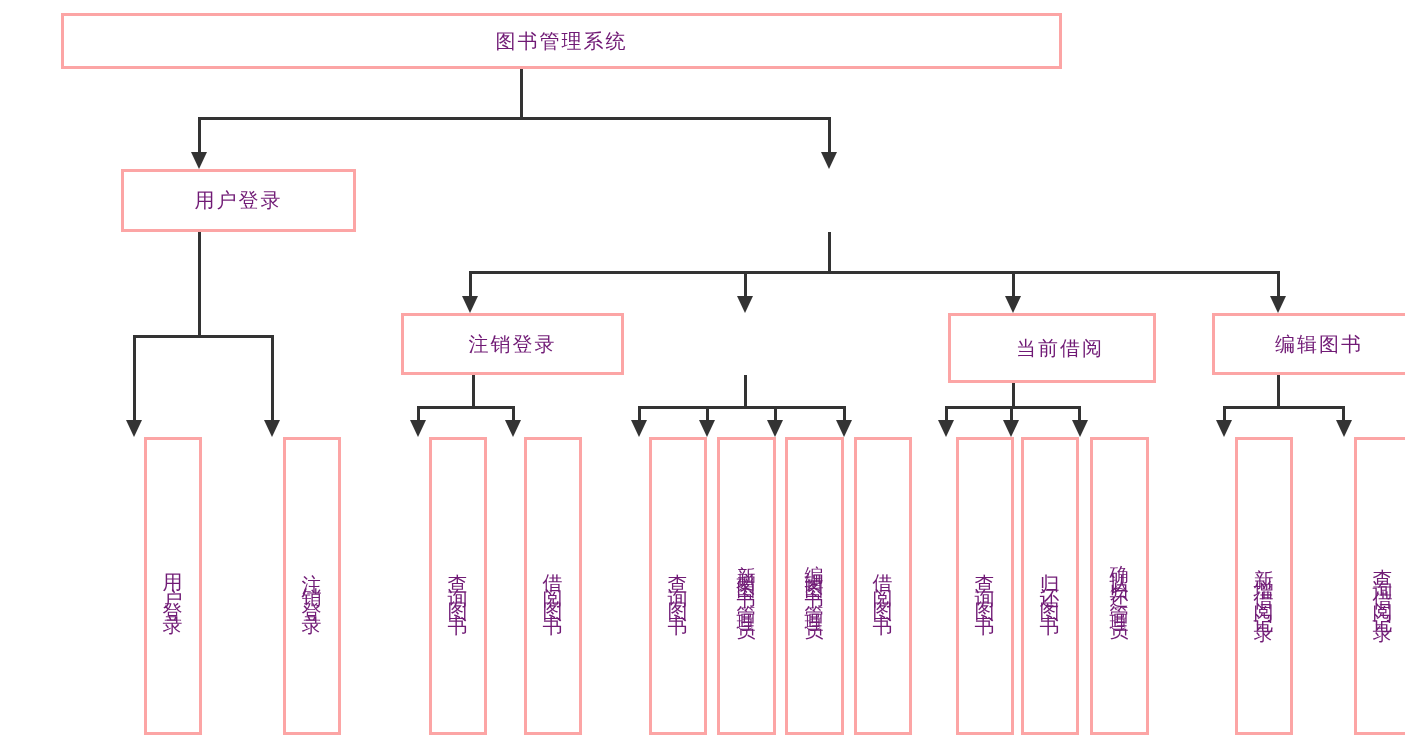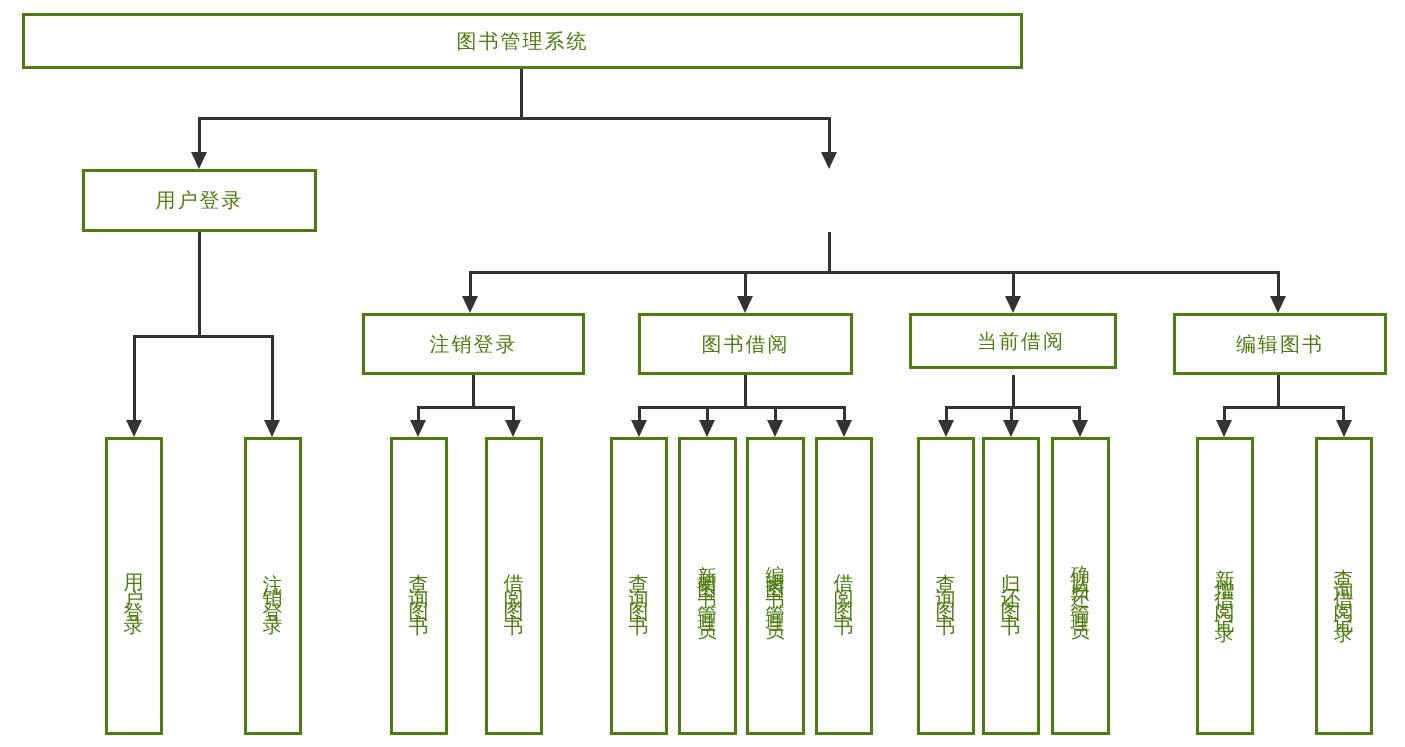--- a/index.html
+++ b/index.html
@@ -6,30 +6,31 @@
   #stage{
     position:relative;
     width:1405px;height:747px;
     background:#ffffff;
     overflow:hidden;
     font-family:"Liberation Sans","DejaVu Sans",sans-serif;
   }
   .box{
     position:absolute;
     background:#ffffff;
-    border:3px solid #4d7c0f;
+    border:3px solid #fca5a5;
     box-sizing:border-box;
     display:flex;
     align-items:center;
     justify-content:center;
-    color:#4d7c0f;
+    color:#701a75;
     font-size:20px;
     letter-spacing:2px;
     text-align:center;
     z-index:2;
+    margin-left:39px;
   }
   .vbox{
     writing-mode:vertical-rl;
     text-orientation:mixed;
     letter-spacing:14px;
     line-height:1;
     padding-top:0;
   }
   .vt4{letter-spacing:14px;font-size:20px;}
   .vt6{letter-spacing:11px;font-size:20px;}
@@ -84,22 +85,21 @@
   <div class="vline" style="left:469px;top:271px;height:27px;"></div>
   <div class="arrow" style="left:462px;top:296px;"></div>
   <div class="vline" style="left:744px;top:271px;height:27px;"></div>
   <div class="arrow" style="left:737px;top:296px;"></div>
   <div class="vline" style="left:1012px;top:271px;height:27px;"></div>
   <div class="arrow" style="left:1005px;top:296px;"></div>
   <div class="vline" style="left:1277px;top:271px;height:27px;"></div>
   <div class="arrow" style="left:1270px;top:296px;"></div>
 
   <div class="box" style="left:362px;top:313px;width:223px;height:62px;">注销登录</div>
-  <div class="box" style="left:638px;top:313px;width:215px;height:62px;">图书借阅</div>
-  <div class="box" style="left:909px;top:313px;width:208px;height:56px;padding-left:16px;">当前借阅</div>
+  <div class="box" style="left:909px;top:313px;width:208px;height:70px;padding-left:16px;">当前借阅</div>
   <div class="box" style="left:1173px;top:313px;width:214px;height:62px;">编辑图书</div>
 
   <div class="vline" style="left:472px;top:375px;height:34px;"></div>
   <div class="hline" style="left:417px;top:406px;width:98px;"></div>
   <div class="vline" style="left:417px;top:406px;height:16px;"></div>
   <div class="arrow" style="left:410px;top:420px;"></div>
   <div class="vline" style="left:512px;top:406px;height:16px;"></div>
   <div class="arrow" style="left:505px;top:420px;"></div>
 
   <div class="vline" style="left:744px;top:375px;height:34px;"></div>

